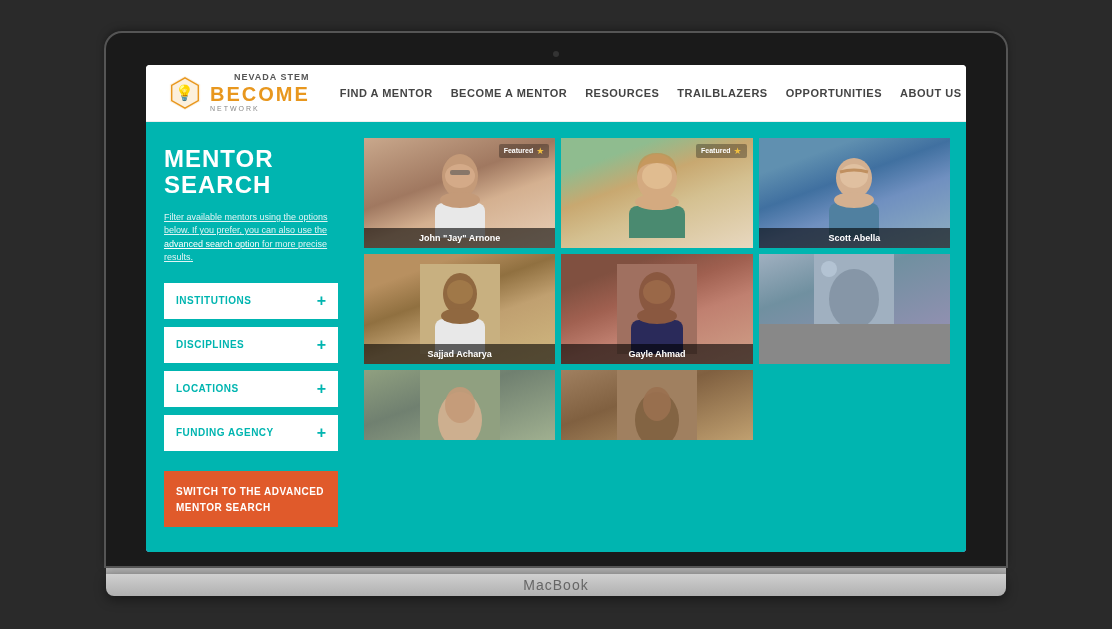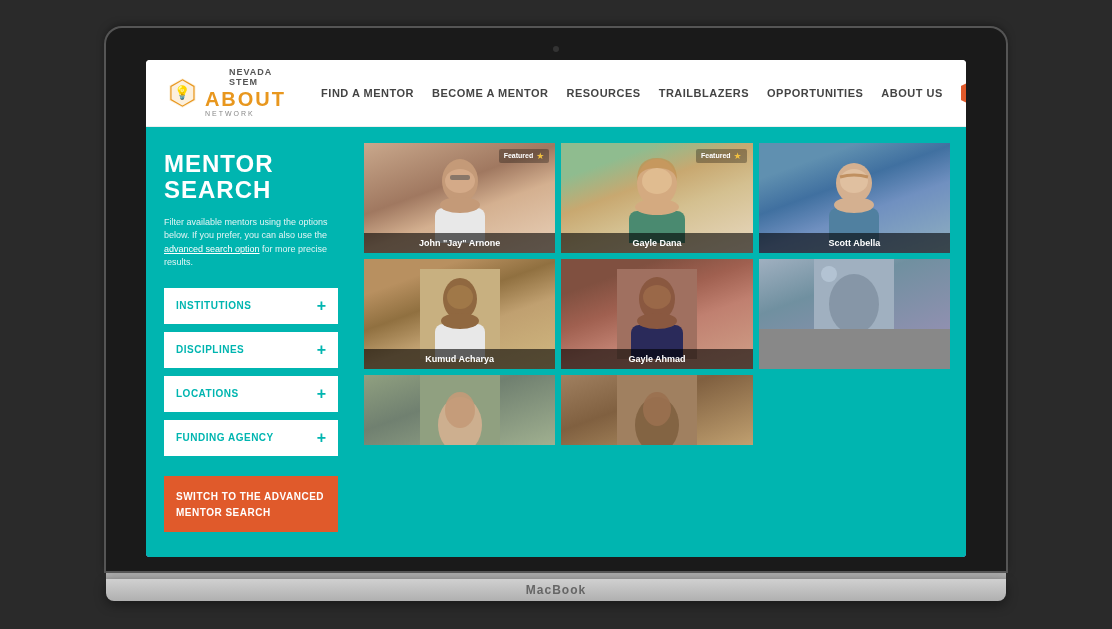--- a/index.html
+++ b/index.html
@@ -44,23 +44,23 @@
       background: linear-gradient(to bottom, #d0d0d0, #b0b0b0);
       height: 22px;
       border-radius: 0 0 8px 8px;
       display: flex;
       justify-content: center;
       align-items: center;
       box-shadow: 0 4px 12px rgba(0,0,0,0.4);
     }
 
     .laptop-brand {
-      font-size: 12px;
+      font-size: 14px;
       color: #666;
-      font-weight: 700;
+      font-weight: 400;
       letter-spacing: 1px;
     }
 
     .laptop-notch {
       background: linear-gradient(to bottom, #c0c0c0, #a0a0a0);
       height: 8px;
       width: 100%;
       margin-top: 0;
     }
 
@@ -166,20 +166,21 @@
       letter-spacing: 1px;
       margin-bottom: 12px;
       line-height: 1.1;
     }
 
     .sidebar-description {
       font-size: 9px;
       color: #e0f5f5;
       line-height: 1.5;
       margin-bottom: 18px;
+      text-decoration: underline;
     }
 
     .sidebar-description a {
       color: #fff;
       text-decoration: underline;
     }
 
     .filter-btn {
       background: #fff;
       border: none;
@@ -335,21 +336,21 @@
       <header class="site-header">
         <div class="site-logo">
 
           <svg class="logo-icon" viewBox="0 0 40 40">
             <polygon points="20,2 36,11 36,29 20,38 4,29 4,11" fill="#e8971e" opacity="0.15"></polygon>
             <polygon points="20,4 34,12 34,28 20,36 6,28 6,12" fill="none" stroke="#e8971e" stroke-width="1.5"></polygon>
             <text x="20" y="25" text-anchor="middle" font-size="16" fill="#e8971e">💡</text>
           </svg>
           <div class="logo-text">
             <div class="logo-top">NEVADA STEM</div>
-            <div class="logo-main">ABOUT</div>
+            <div class="logo-main">BECOME</div>
             <div class="logo-bottom">NETWORK</div>
           </div>
         </div>
 
         <nav class="site-nav">
           <span class="nav-item">FIND A MENTOR</span>
           <span class="nav-item">BECOME A MENTOR</span>
           <span class="nav-item">RESOURCES</span>
           <span class="nav-item">TRAILBLAZERS</span>
           <span class="nav-item">OPPORTUNITIES</span>
@@ -422,23 +423,20 @@
                   <ellipse cx="40" cy="28" rx="15" ry="13" fill="#e0bc90"></ellipse>
                   <path d="M20,28 Q20,5 40,5 Q60,5 60,28 Q58,15 40,15 Q22,15 20,28" fill="#c09050" opacity="0.7"></path>
                   <rect x="12" y="58" width="56" height="40" rx="8" fill="#4a8a70"></rect>
                   <ellipse cx="40" cy="54" rx="22" ry="8" fill="#d4aa80"></ellipse>
                 </svg>
               </div>
               <div class="featured-badge">
                 <span class="featured-text">Featured</span>
                 <span class="featured-star">★</span>
               </div>
-              <div class="mentor-name-bar">
-                <div class="mentor-name">Gayle Dana</div>
-              </div>
             </div>
 
 
             <div class="mentor-card">
               <div class="mentor-photo-placeholder photo-scott" style="height:110px;">
                 <svg viewBox="0 0 80 90" style="width:80px;height:90px;">
                   <ellipse cx="40" cy="30" rx="18" ry="20" fill="#d4b090"></ellipse>
                   <ellipse cx="40" cy="28" rx="14" ry="12" fill="#e0c0a0"></ellipse>
                   <rect x="15" y="55" width="50" height="40" rx="8" fill="#5080a0"></rect>
                   <ellipse cx="40" cy="52" rx="20" ry="8" fill="#d4b090"></ellipse>
@@ -454,21 +452,21 @@
               <div class="mentor-photo-placeholder photo-kumud" style="height:110px;">
                 <svg viewBox="0 0 80 90" style="width:80px;height:90px;">
                   <rect x="0" y="0" width="80" height="90" fill="#c8b080"></rect>
                   <ellipse cx="40" cy="30" rx="17" ry="21" fill="#906840"></ellipse>
                   <ellipse cx="40" cy="28" rx="13" ry="12" fill="#a07848"></ellipse>
                   <rect x="15" y="55" width="50" height="40" rx="8" fill="#e8e8e8"></rect>
                   <ellipse cx="40" cy="52" rx="19" ry="8" fill="#906840"></ellipse>
                 </svg>
               </div>
               <div class="mentor-name-bar">
-                <div class="mentor-name">Kumud Acharya</div>
+                <div class="mentor-name">Sajjad Acharya</div>
               </div>
             </div>
 
             <div class="mentor-card">
               <div class="mentor-photo-placeholder photo-sajjad" style="height:110px;">
                 <svg viewBox="0 0 80 90" style="width:80px;height:90px;">
                   <rect x="0" y="0" width="80" height="90" fill="#a07060"></rect>
                   <ellipse cx="40" cy="30" rx="18" ry="22" fill="#8a5840"></ellipse>
                   <ellipse cx="40" cy="28" rx="14" ry="12" fill="#9a6848"></ellipse>
                   <rect x="14" y="56" width="52" height="40" rx="8" fill="#2a2a5a"></rect>

